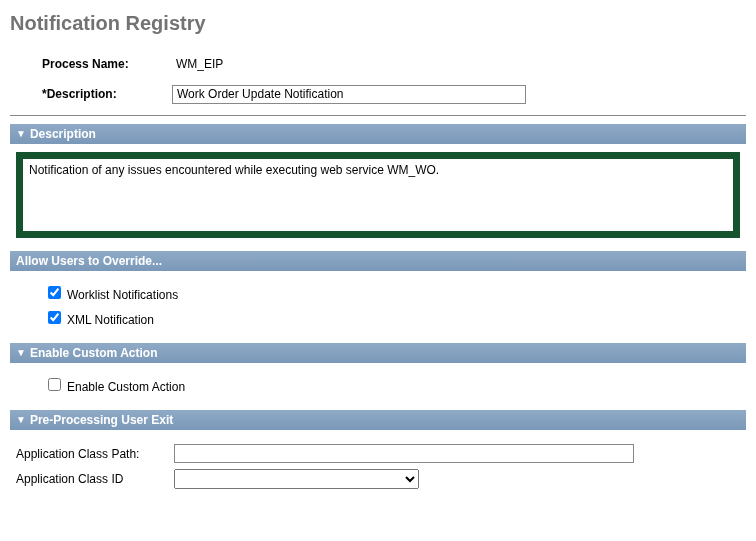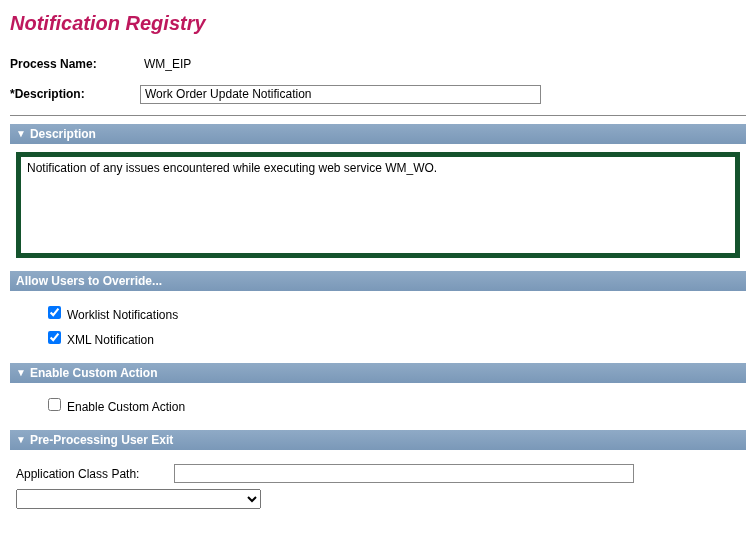--- a/index.html
+++ b/index.html
@@ -5,51 +5,51 @@
   * { box-sizing: border-box; }
   body {
     font-family: Arial, Helvetica, sans-serif;
     font-size: 12px;
     margin: 0;
     padding: 8px 10px;
     color: #000;
     background: #fff;
   }
   .page-title {
-    color: #be185d;
+    color: #737373;
     font-size: 20px;
     font-weight: bold;
     margin: 4px 0 18px 0;
-    font-style: italic;
   }
   .header-fields {
     margin-bottom: 10px;
   }
   .field-row {
     display: flex;
     align-items: center;
     margin-bottom: 8px;
     min-height: 22px;
+    margin-left: 32px;
   }
   .field-label {
     width: 130px;
     font-weight: bold;
   }
   .field-value {
     padding-left: 4px;
   }
   .text-input {
     font-family: Arial, Helvetica, sans-serif;
     font-size: 12px;
     padding: 2px 4px;
     border: 1px solid #888;
     height: 19px;
   }
   .desc-input {
-    width: 401px;
+    width: 354px;
   }
   .hr {
     border: none;
     border-top: 1px solid #888;
     margin: 6px 0 8px 0;
   }
   .section-bar {
     background: linear-gradient(#8faac6, #7a98b8);
     background-color: #8aa5c2;
     color: #fff;
@@ -64,22 +64,22 @@
     display: inline-block;
     margin-right: 4px;
     font-size: 10px;
     line-height: 1;
   }
   .section-body {
     padding: 2px 6px 10px 6px;
   }
   .desc-box {
     width: 100%;
-    height: 106px;
-    border: 5px solid #14532d;
+    height: 86px;
+    border: 7px solid #14532d;
     padding: 4px 6px;
     font-family: Arial, Helvetica, sans-serif;
     font-size: 12px;
     resize: none;
     overflow: auto;
   }
   .cb-row {
     display: flex;
     align-items: flex-end;
     margin: 4px 0 6px 28px;
@@ -159,17 +159,18 @@
 <div class="section-bar">
   <span class="disclose">▼</span>
   <span>Pre-Processing User Exit</span>
 </div>
 <div class="section-body">
   <div class="form-row">
     <div class="form-label">Application Class Path:</div>
     <input type="text" class="text-input acp-input" value="" style="">
   </div>
   <div class="form-row">
+    <div class="form-label">Application Class ID</div>
     <select class="acid-select">
       <option></option>
     </select>
   </div>
 </div>
 
 </body></html>

